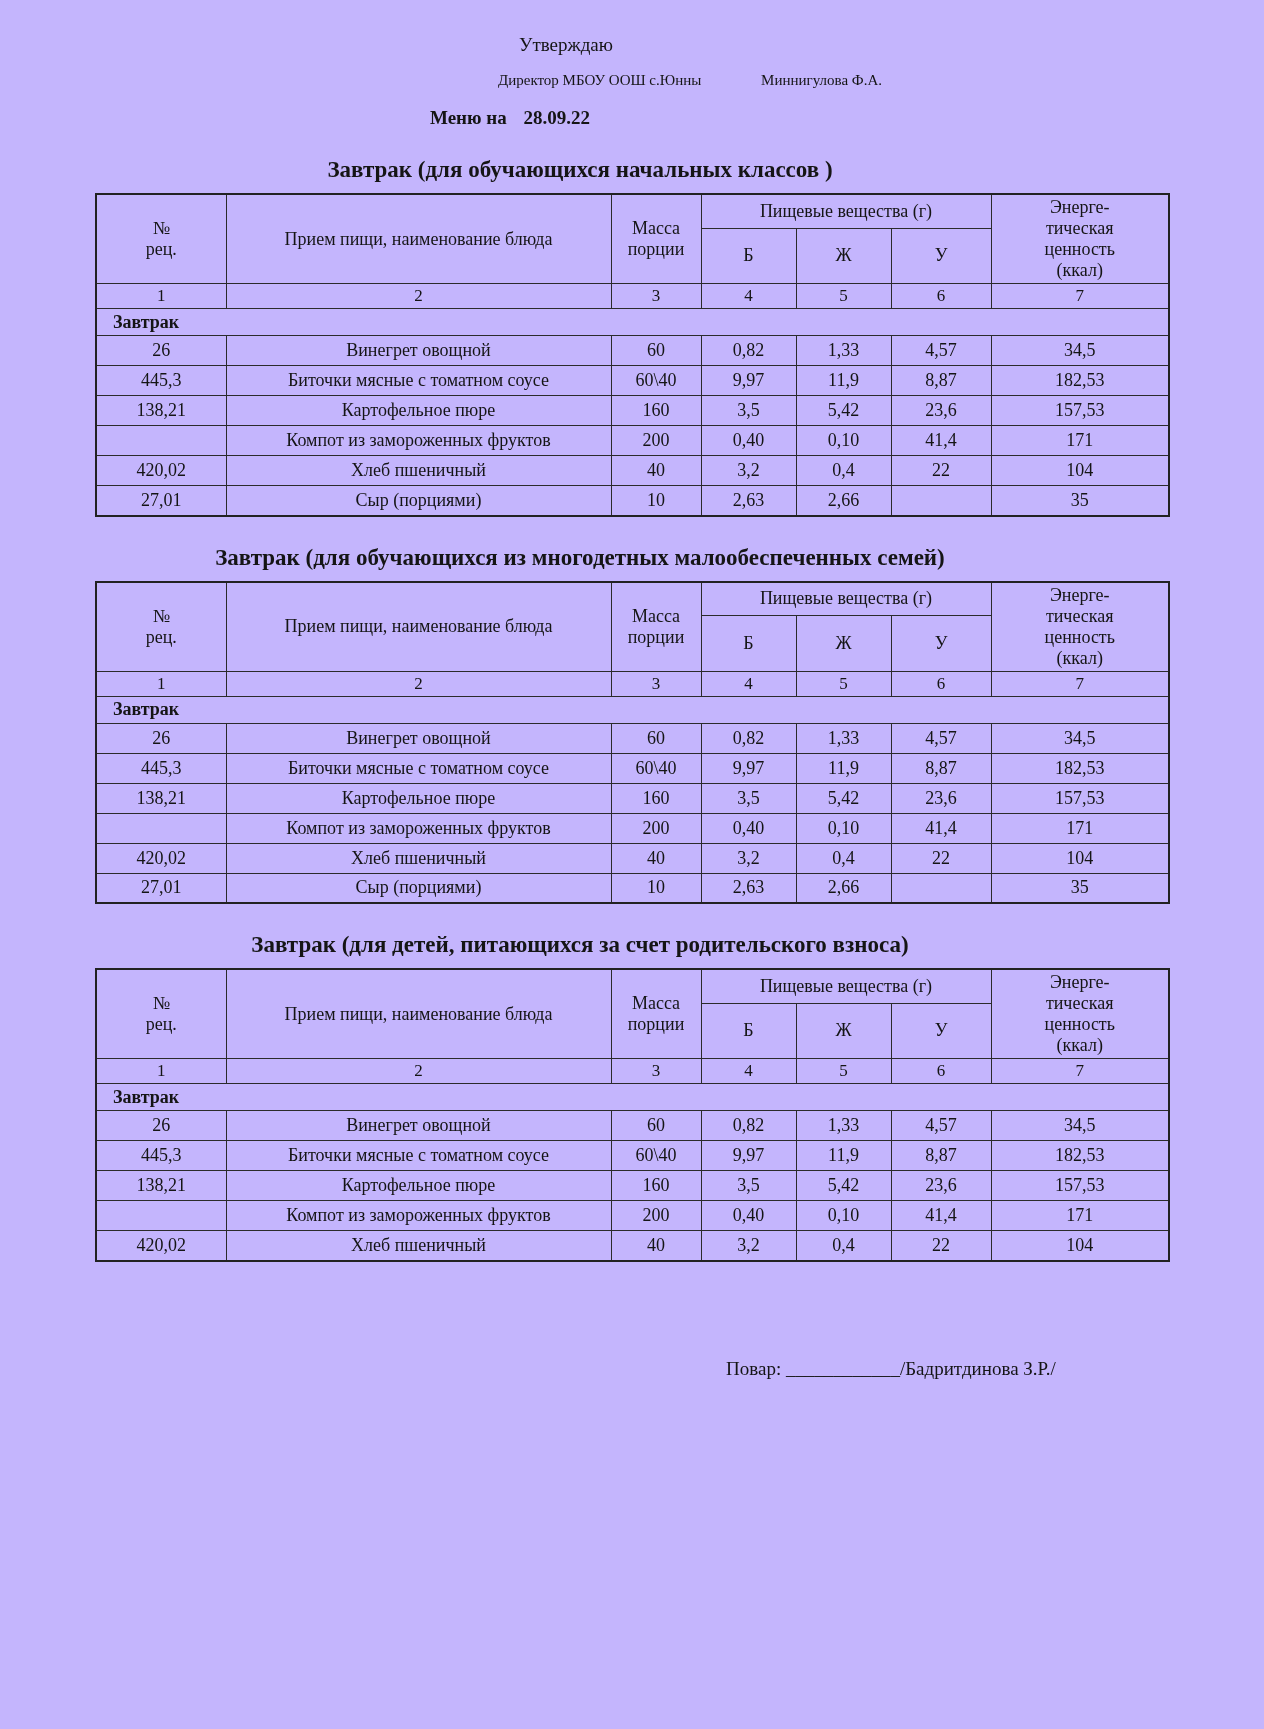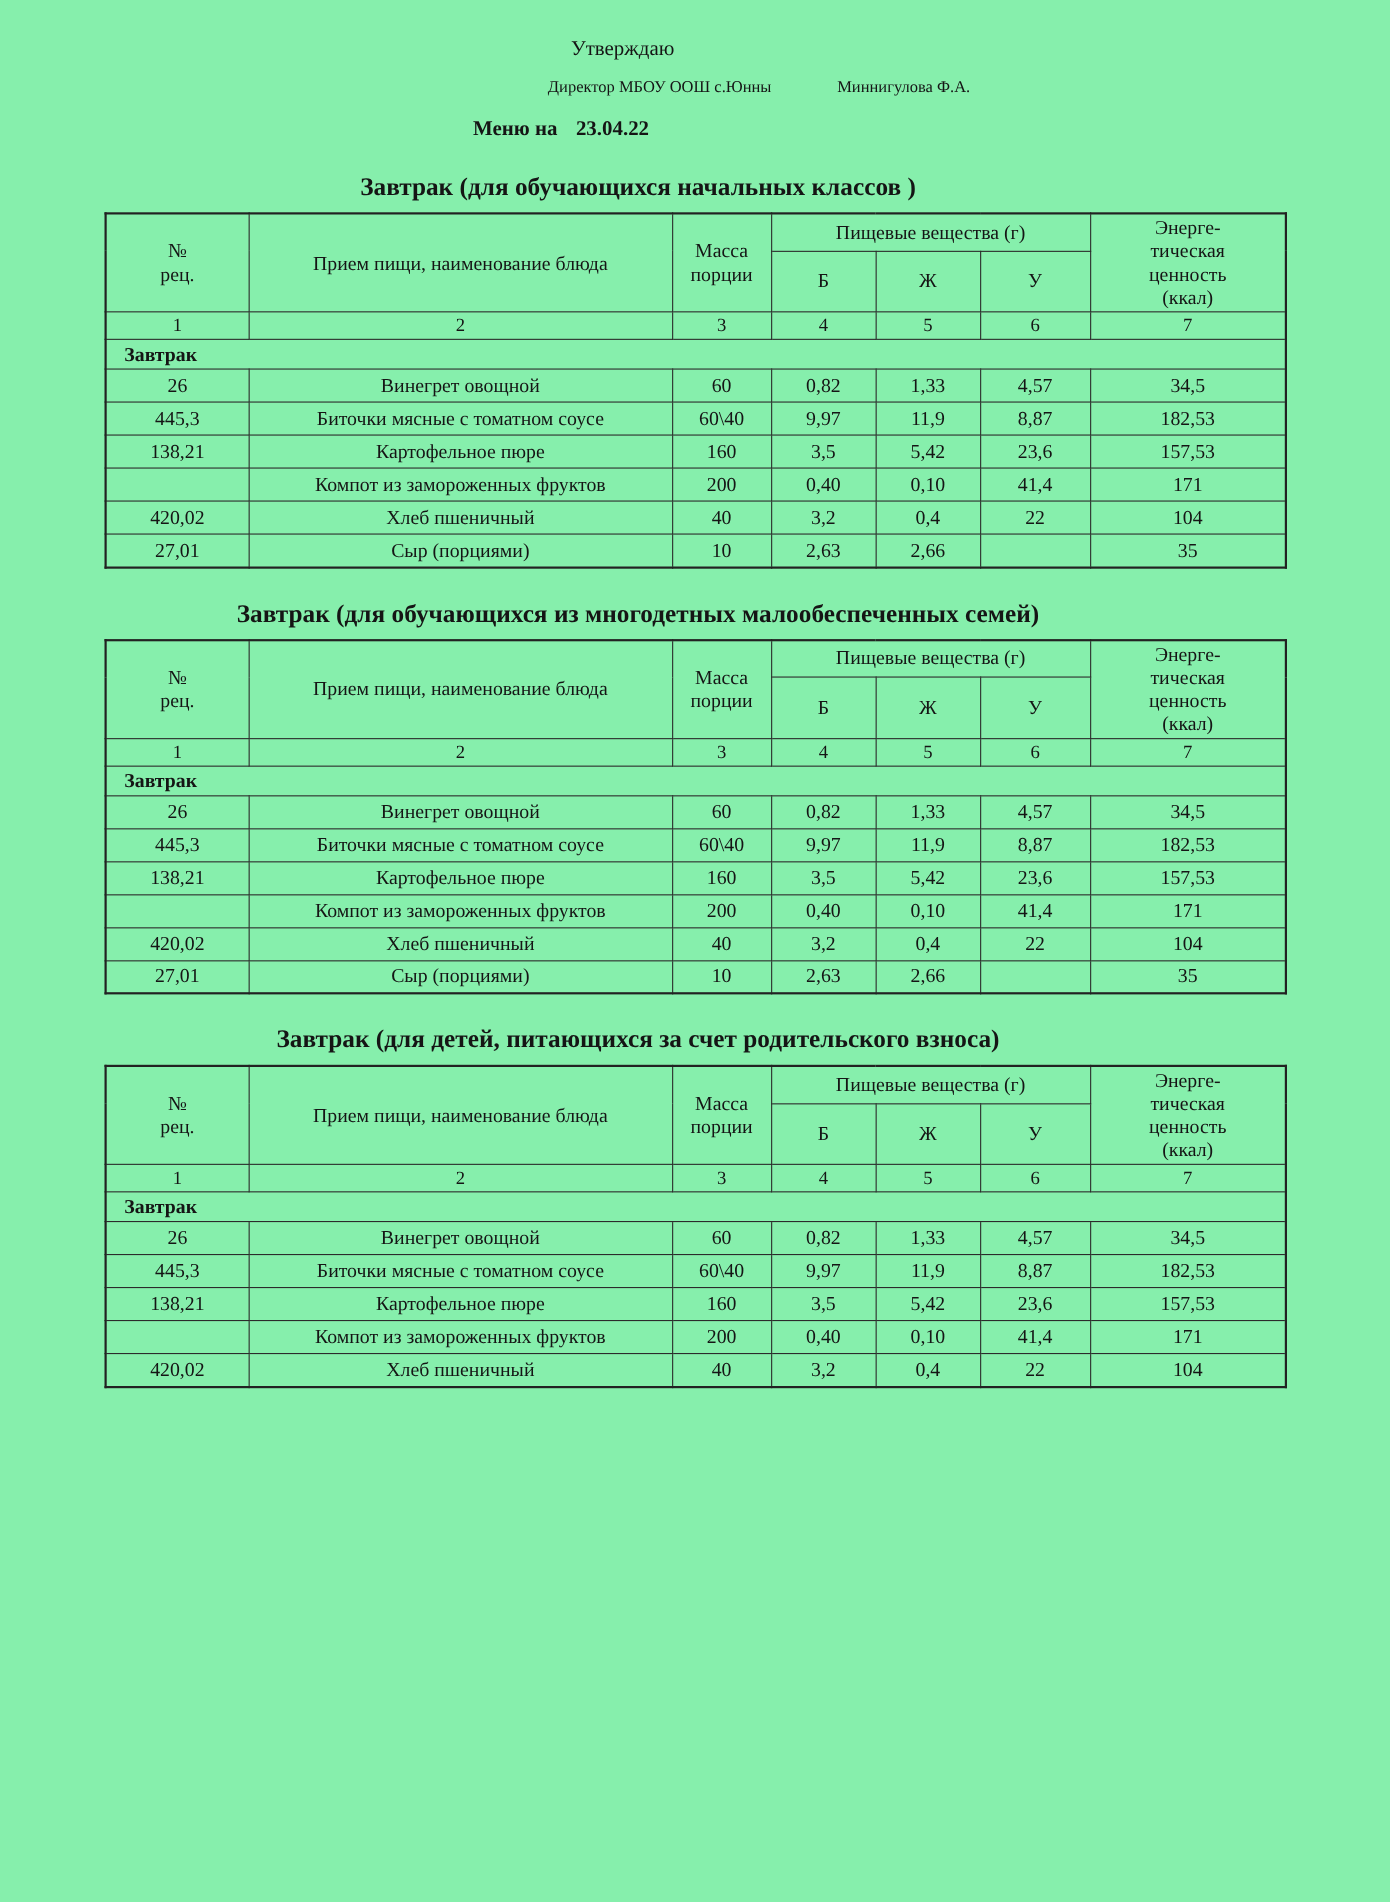--- a/index.html
+++ b/index.html
@@ -1,19 +1,19 @@
 <!DOCTYPE html>
 <html><head>
 <meta charset="utf-8">
 <style>
   * { box-sizing: border-box; }
   html,body { margin:0; padding:0; background:#d8d8d8; }
   .page {
     width:1264px; height:1729px; margin:0 auto; position:relative;
-    background:#86efac;
+    background:#c4b5fd;
     font-family:"Liberation Serif", serif;
     color:#151515;
   }
   .approve { padding-top:34px; margin-left:519px; font-size:19px; }
   .director-line { margin-top:16px; margin-left:498px; font-size:15px; }
   .director-name { display:inline-block; margin-left:56px; }
   .menu-line { margin-top:18px; margin-left:430px; font-size:19px; font-weight:bold; }
   .menu-date { display:inline-block; margin-left:12px; border-bottom:0; }
   .tbl-title {
     width:1160px; text-align:center; font-size:23px; font-weight:bold;
@@ -52,21 +52,21 @@
 
   <div class="approve">Утверждаю</div>
 
   <div class="director-line">
     <span>Директор МБОУ ООШ с.Юнны</span>
     <span class="director-name">Миннигулова Ф.А.</span>
   </div>
 
   <div class="menu-line">
     <span>Меню на</span>
-    <span class="menu-date">23.04.22</span>
+    <span class="menu-date">28.09.22</span>
   </div>
 
   <section>
     <h3 class="tbl-title">Завтрак (для обучающихся начальных классов )</h3>
     <table class="menu-table">
       <colgroup>
         <col class="col-rec">
           <col class="col-dish">
           <col class="col-mass">
         <col class="col-b">
@@ -337,14 +337,18 @@
             <td class="cell-num">40</td>
             <td class="cell-num">3,2</td>
             <td class="cell-num">0,4</td>
             <td class="cell-num">22</td>
             <td class="cell-num">104</td>
           </tr>
         </tbody>
     </table>
   </section>
 
+  <div class="footer">
+    <span>Повар:</span>
+    <span>____________</span><span>/Бадритдинова З.Р./</span>
+  </div>
 
 </div>
 
 </body></html>

